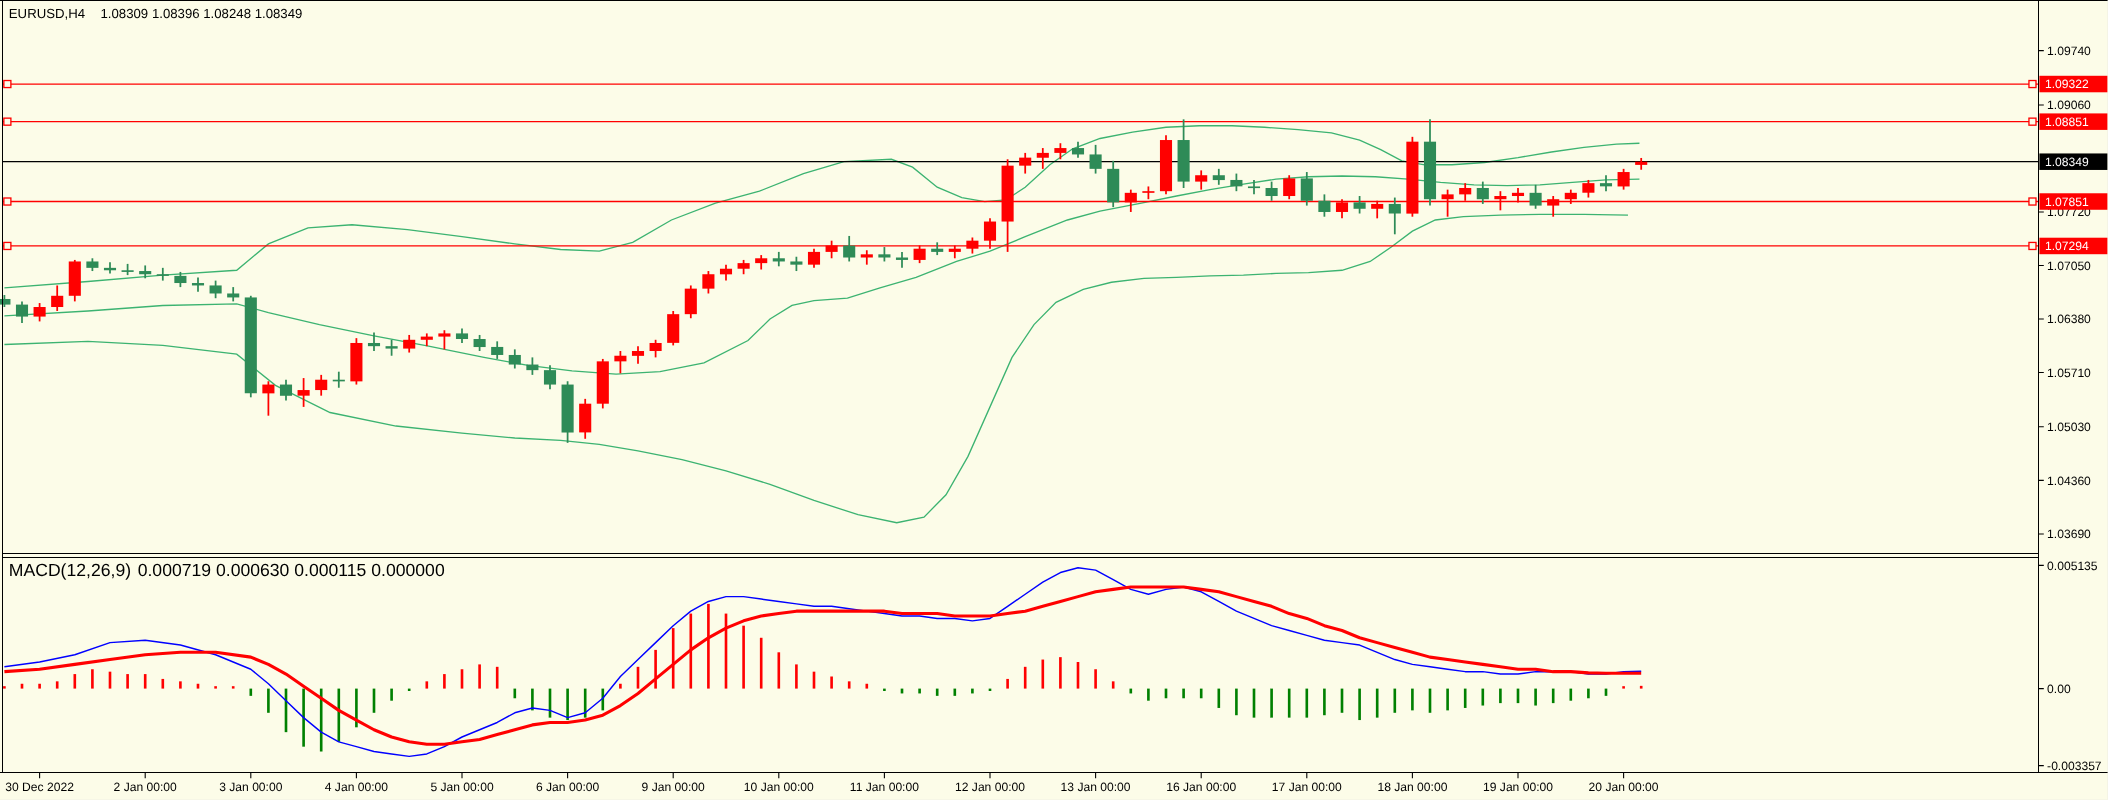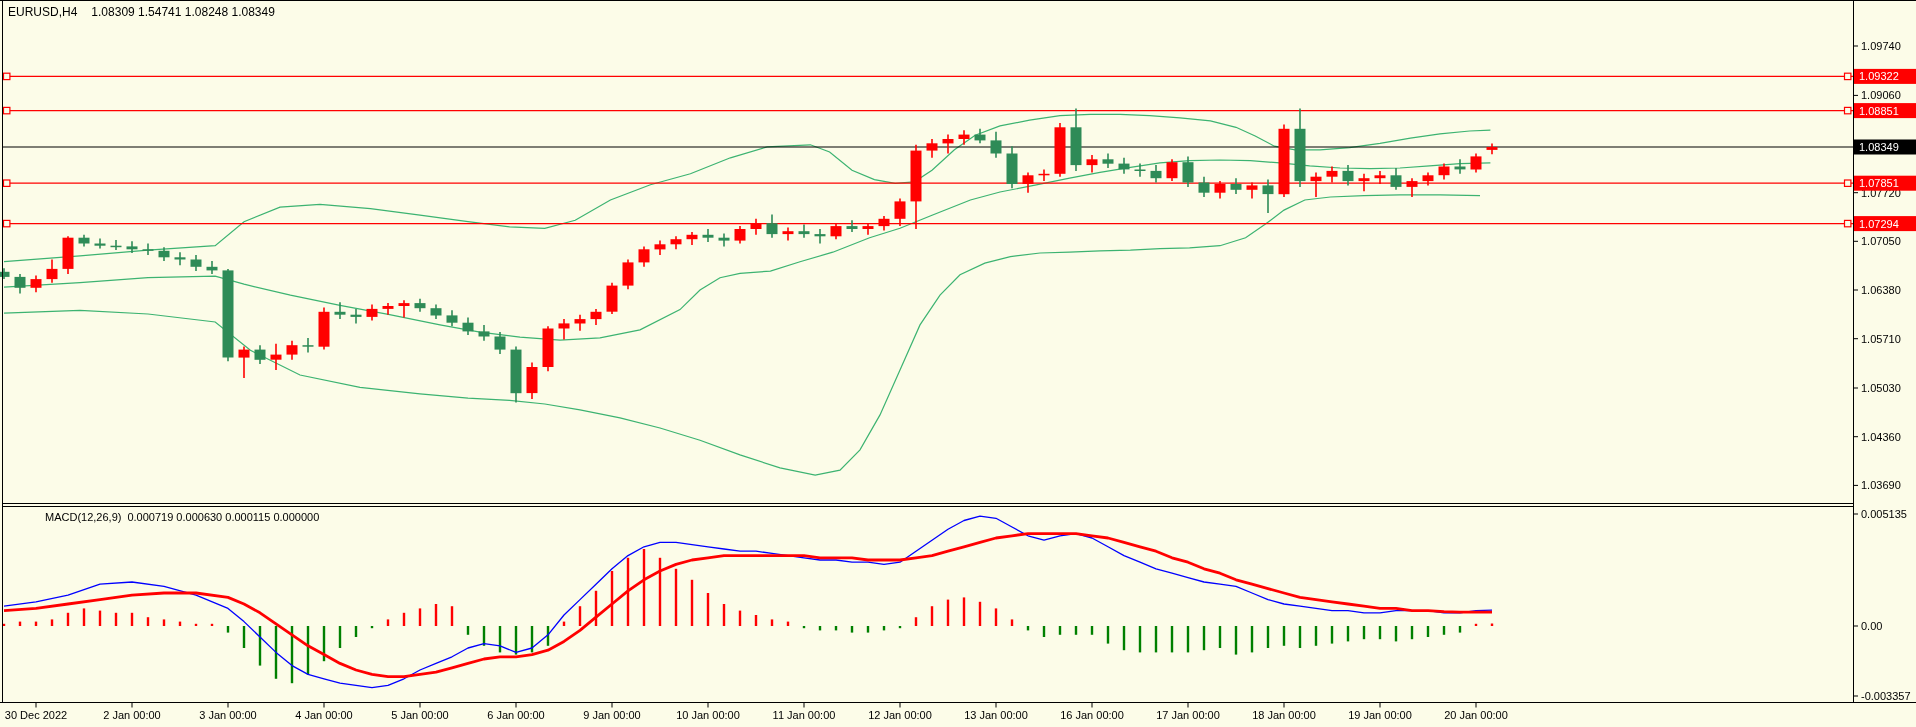--- a/index.html
+++ b/index.html
@@ -2,21 +2,21 @@
 <html><head>
 <meta charset="utf-8">
 <style>
   html,body{margin:0;padding:0;}
   body{font-family:"Liberation Sans",sans-serif;background:#ddd;}
   #chart-window{position:relative;width:1916px;height:727px;overflow:hidden;background:#FCFCE8;}
   #chart-svg{position:absolute;left:0;top:0;}
   .overlay-label{position:absolute;color:#000;white-space:pre;pointer-events:none;}
   #main-title{left:8px;top:5px;font-size:12px;}
   #main-title .sym{margin-right:14px;}
-  #macd-title{left:8px;top:511px;font-size:11px;margin-left:37px;}
+  #macd-title{left:8px;top:511px;font-size:16px;}
   #macd-title .sym{margin-right:6px;}
 </style>
 </head>
 <body>
 
 <div id="chart-window">
   <svg id="chart-svg" width="1916" height="727">
     <g id="layer-bands">
         <polyline points="4.0,261.7 80.0,255.9 148.0,250.1 215.2,245.7 244.0,221.7 280.0,207.2 320.0,204.3 370.4,208.7 420.0,215.2 468.0,221.7 509.6,226.8 544.8,228.3 575.2,220.3 610.4,200.0 650.4,184.7 690.4,173.8 730.4,157.8 767.2,146.9 810.4,144.8 829.6,152.0 852.0,170.2 874.4,179.6 895.2,183.3 914.4,181.8 932.0,170.2 954.4,149.8 975.2,135.3 1000.0,125.9 1029.6,120.1 1060.0,115.7 1090.4,114.3 1120.0,114.3 1149.6,115.7 1180.0,117.9 1210.4,120.8 1236.0,127.3 1255.2,136.0 1274.4,146.2 1295.2,149.8 1320.0,149.8 1349.6,147.7 1380.0,143.3 1410.4,138.2 1440.0,133.9 1469.6,131.0 1490.4,130.2" fill="none" stroke="#3CB371" stroke-width="1.2"></polyline>
         <polyline points="4.0,287.1 80.0,282.7 148.0,277.7 215.2,276.2 244.0,284.2 290.4,295.1 340.0,305.3 389.6,314.7 440.0,324.9 480.0,332.1 520.0,337.2 560.0,340.1 600.0,337.9 640.0,329.9 680.0,309.6 700.0,290.0 720.0,277.7 740.0,273.3 770.4,271.1 800.0,261.7 832.8,252.2 869.6,237.7 900.0,228.3 932.0,215.2 970.4,200.0 1000.0,192.0 1037.6,184.7 1069.6,178.2 1100.0,172.4 1130.4,167.3 1160.0,162.9 1189.6,160.7 1220.0,160.0 1250.4,160.7 1280.0,162.9 1309.6,165.8 1340.0,168.0 1370.4,168.7 1400.0,168.0 1429.6,165.8 1460.0,163.6 1490.4,162.9" fill="none" stroke="#3CB371" stroke-width="1.2"></polyline>
@@ -401,15 +401,15 @@
         <rect x="1854" y="103.1" width="62" height="15" fill="#FF0000"></rect>
         <text x="1859" y="114.55917999999886" font-size="11" font-family="&quot;Liberation Sans&quot;,sans-serif" fill="#FFFFFF">1.08851</text>
         <rect x="1854" y="175.7" width="62" height="15" fill="#FF0000"></rect>
         <text x="1859" y="187.17917999999892" font-size="11" font-family="&quot;Liberation Sans&quot;,sans-serif" fill="#FFFFFF">1.07851</text>
         <rect x="1854" y="216.1" width="62" height="15" fill="#FF0000"></rect>
         <text x="1859" y="227.62851999999947" font-size="11" font-family="&quot;Liberation Sans&quot;,sans-serif" fill="#FFFFFF">1.07294</text>
         <rect x="1854" y="139.5" width="62" height="15" fill="#000000"></rect>
         <text x="1859" y="151.01441999999903" font-size="11" font-family="&quot;Liberation Sans&quot;,sans-serif" fill="#FFFFFF">1.08349</text>
       </g>
   </svg>
-  <div id="main-title" class="overlay-label"><span class="sym">EURUSD,H4</span><span>1.08309 1.54741 1.08248 1.08349</span></div>
+  <div id="main-title" class="overlay-label"><span class="sym">EURUSD,H4</span><span>1.08309 1.08396 1.08248 1.08349</span></div>
   <div id="macd-title" class="overlay-label"><span class="sym">MACD(12,26,9)</span><span>0.000719 0.000630 0.000115 0.000000</span></div>
 </div>
 
 </body></html>

